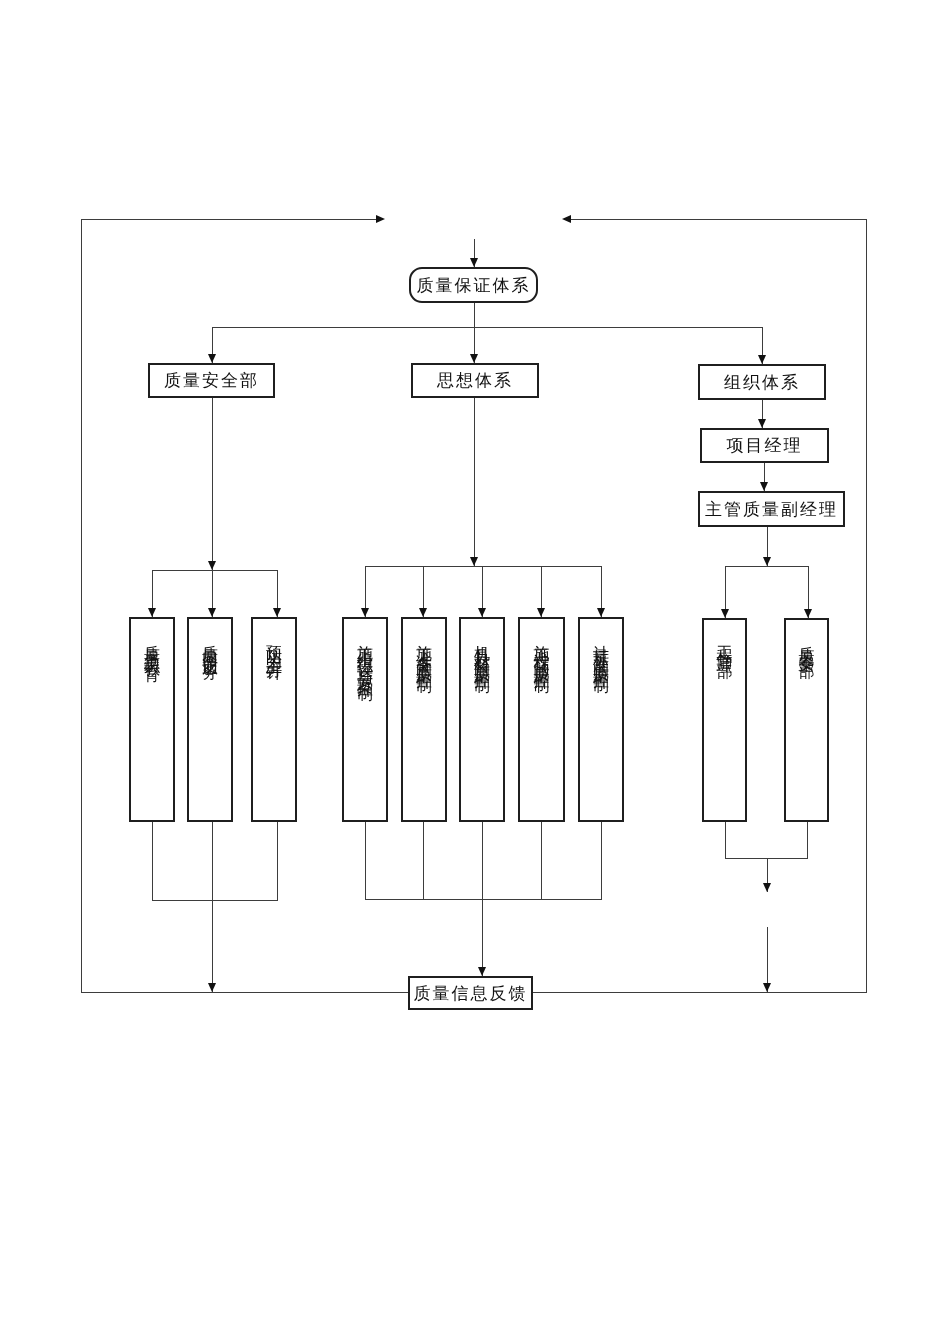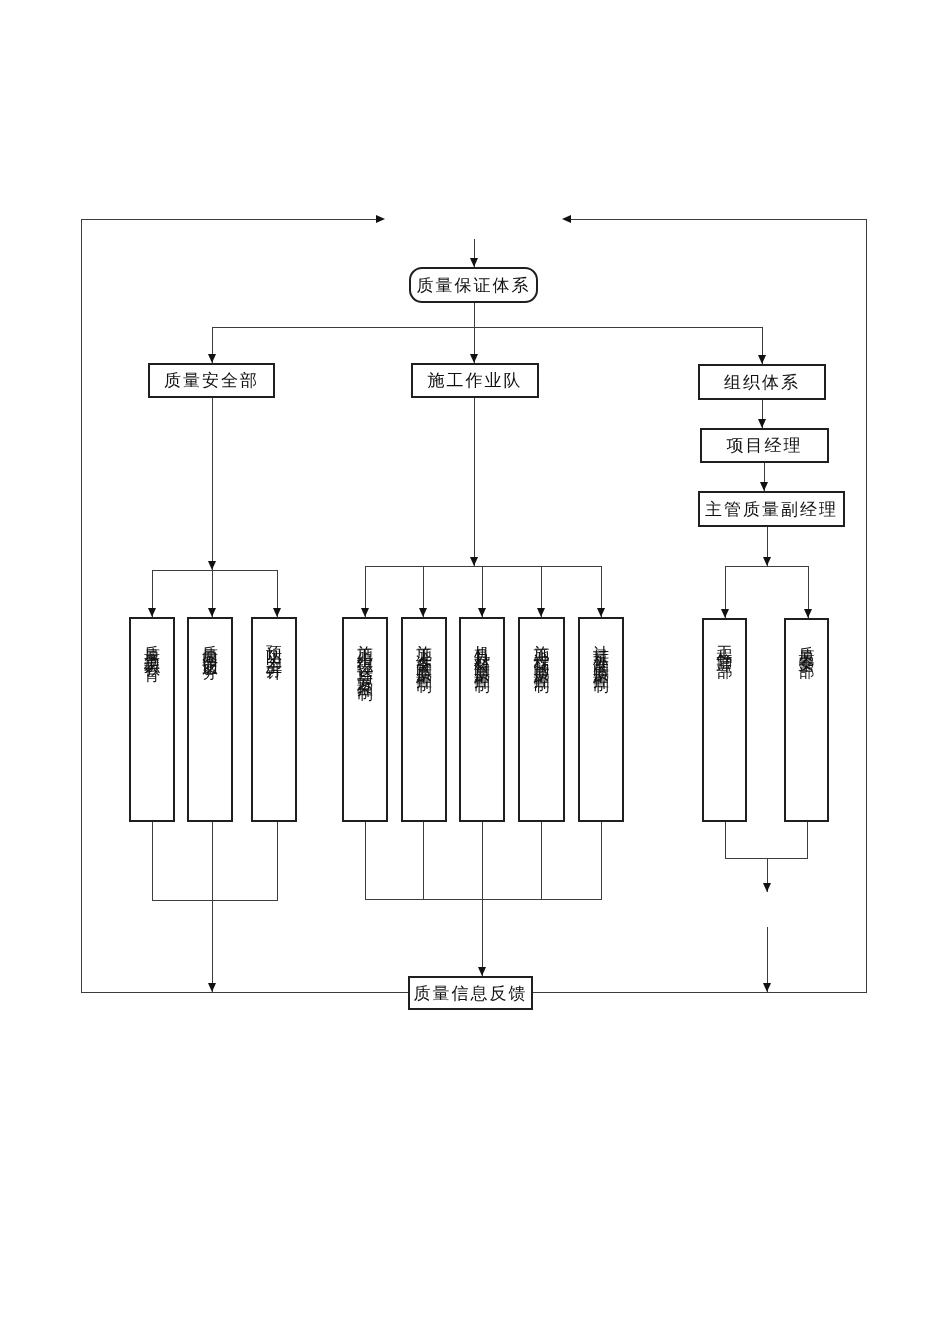--- a/index.html
+++ b/index.html
@@ -114,21 +114,21 @@
   <div class="vl" style="left:767px;top:927px;height:65px;"></div>
   <div class="ad" style="left:763px;top:983px;"></div>
 
   <div class="box" style="left:409px;top:267px;width:129px;height:36px;border-radius:13px;">
     <span>质量保证体系</span>
   </div>
   <div class="box" style="left:148px;top:363px;width:127px;height:35px;">
     <span>质量安全部</span>
   </div>
   <div class="box" style="left:411px;top:363px;width:128px;height:35px;">
-    <span>施工作业队</span>
+    <span>思想体系</span>
   </div>
   <div class="box" style="left:698px;top:364px;width:128px;height:36px;">
     <span>组织体系</span>
   </div>
   <div class="box" style="left:700px;top:428px;width:129px;height:35px;">
     <span>项目经理</span>
   </div>
   <div class="box" style="left:698px;top:491px;width:147px;height:36px;">
     <span>主管质量副经理</span>
   </div>

